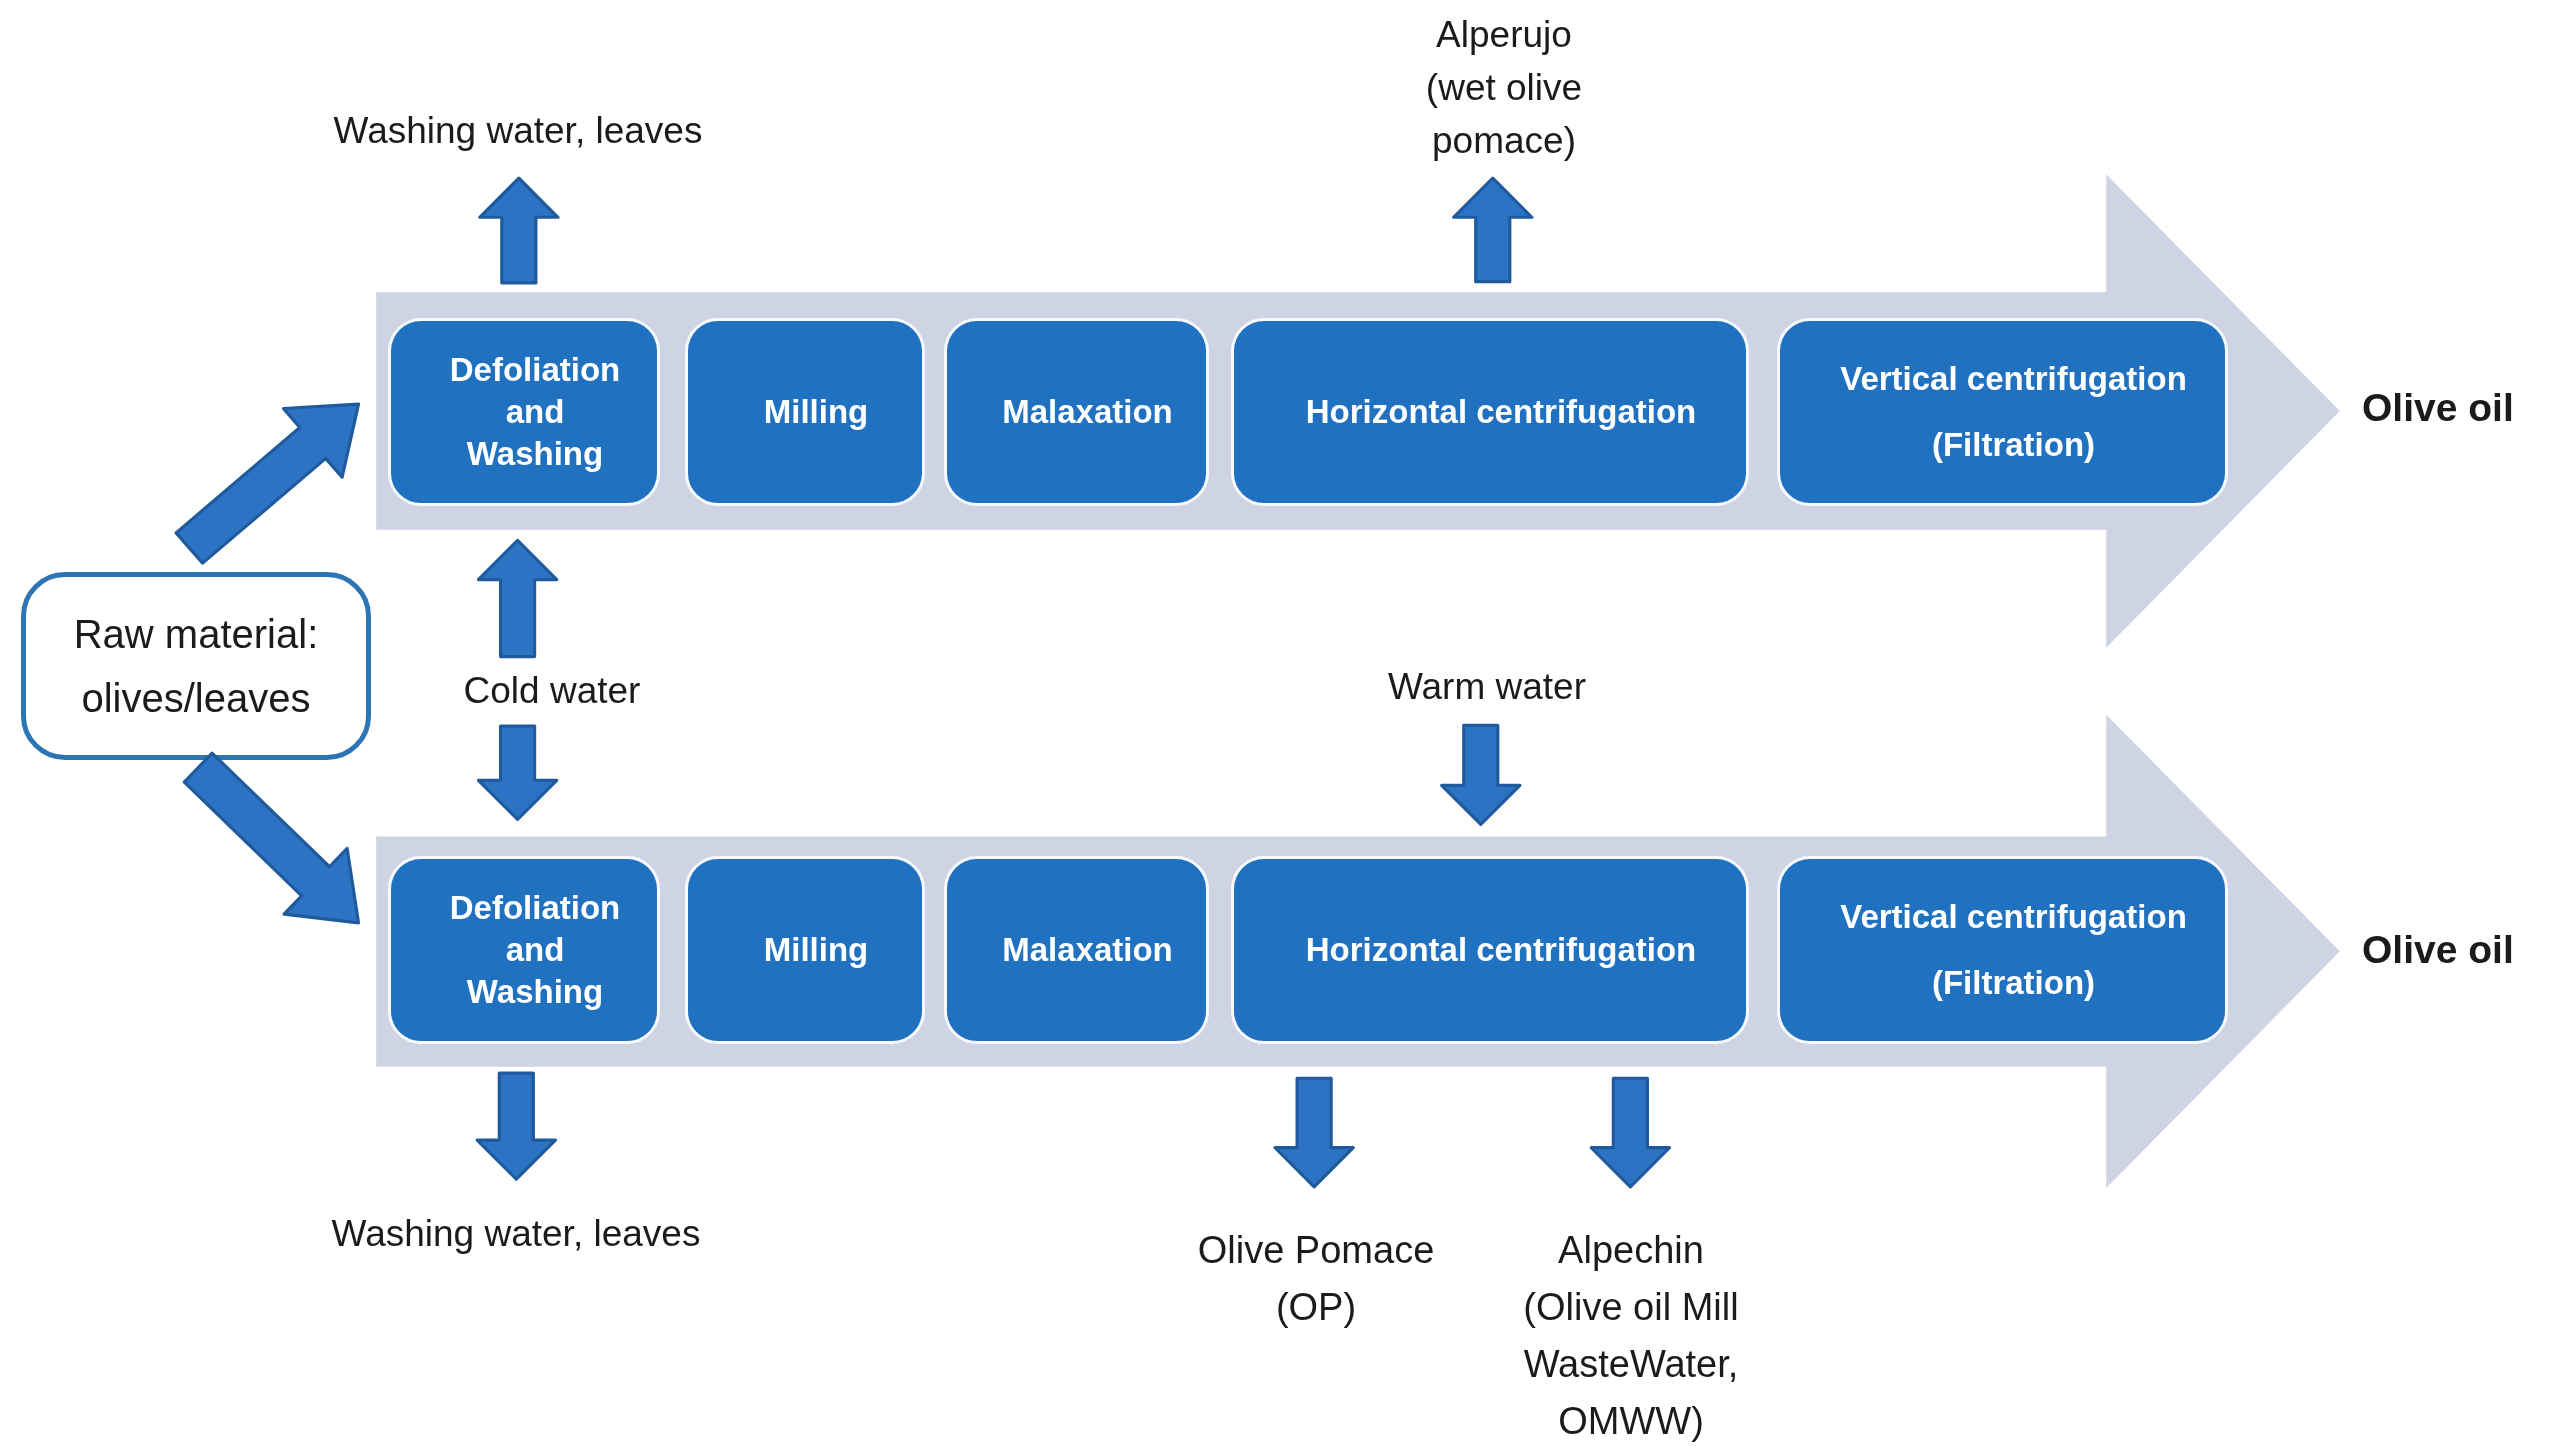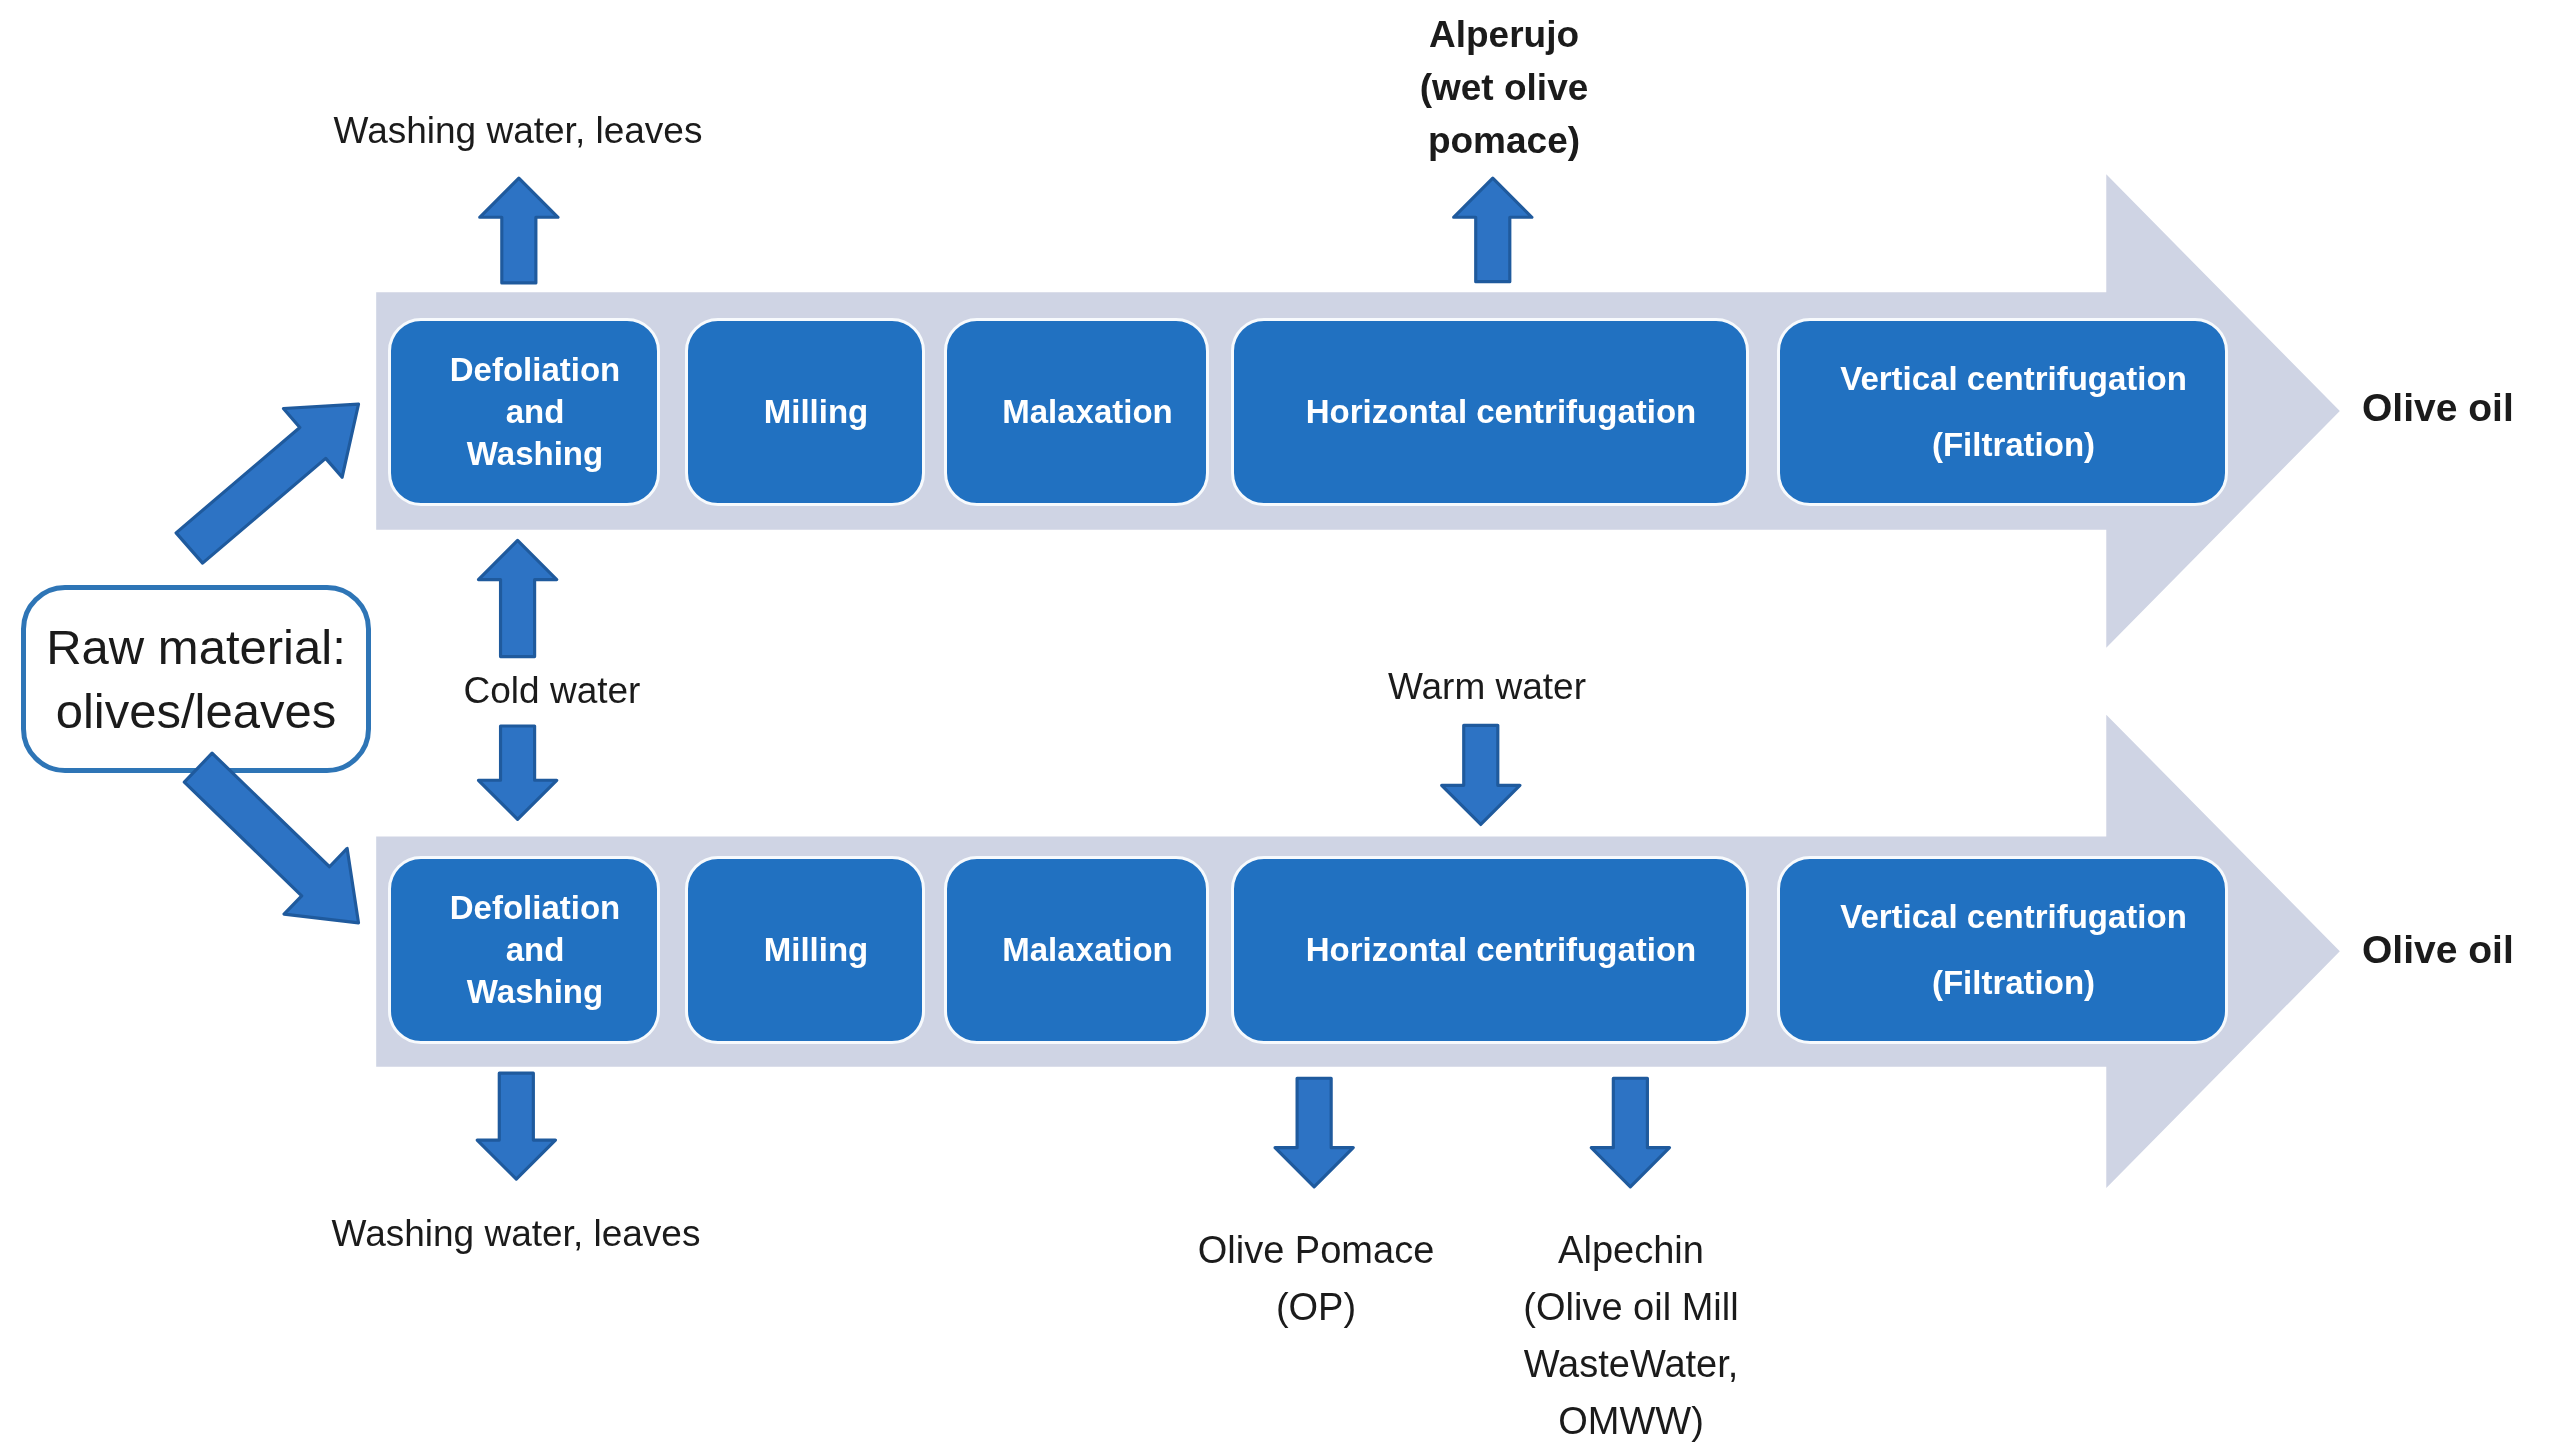--- a/index.html
+++ b/index.html
@@ -35,30 +35,29 @@
   .row1{top:318px;}
   .row2{top:856px;}
   .pre{white-space:pre-line;}
   .lines3{line-height:42px;}
   .lines2 div{line-height:66px;}
   .u{text-decoration:underline;text-decoration-thickness:3.2px;text-underline-offset:5.7px;}
   .rawbox{
     position:absolute;left:21px;top:572px;width:350px;height:188px;box-sizing:border-box;
     background:#ffffff;border:5px solid var(--c-raw_box_border);border-radius:44px;
     display:flex;align-items:center;justify-content:center;
-    font-size:49px;color:var(--c-text_dark);text-align:center;line-height:64px;
+    font-size:40px;color:var(--c-text_dark);text-align:center;line-height:64px;
     z-index:2;
-    margin-top:13px;
   }
   .lbl{
     position:absolute;color:var(--c-text_dark);font-size:37px;line-height:44px;
     white-space:pre-line;text-align:center;z-index:3;
   }
   .ctr{transform:translateX(-50%);}
-  .bold{font-weight:bold;}
+  .bold{font-weight:normal;}
   .lbl-alperujo{line-height:53px;}
   .lbl-out{font-size:39px;font-weight:bold;white-space:nowrap;}
   .lbl-byp{font-size:38px;font-weight:normal;line-height:57px;}
 </style>
 </head>
 <body>
 
 <div class="canvas">
 
   <svg class="layer" viewBox="0 0 4040 2300">

